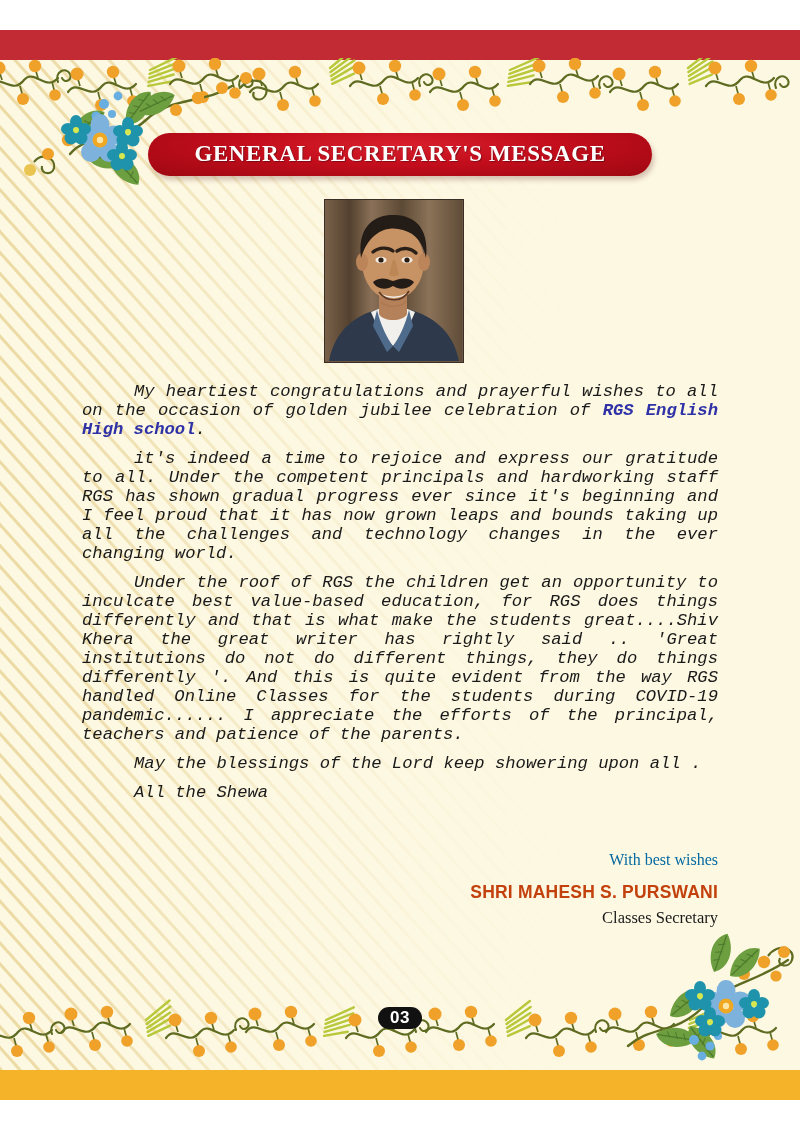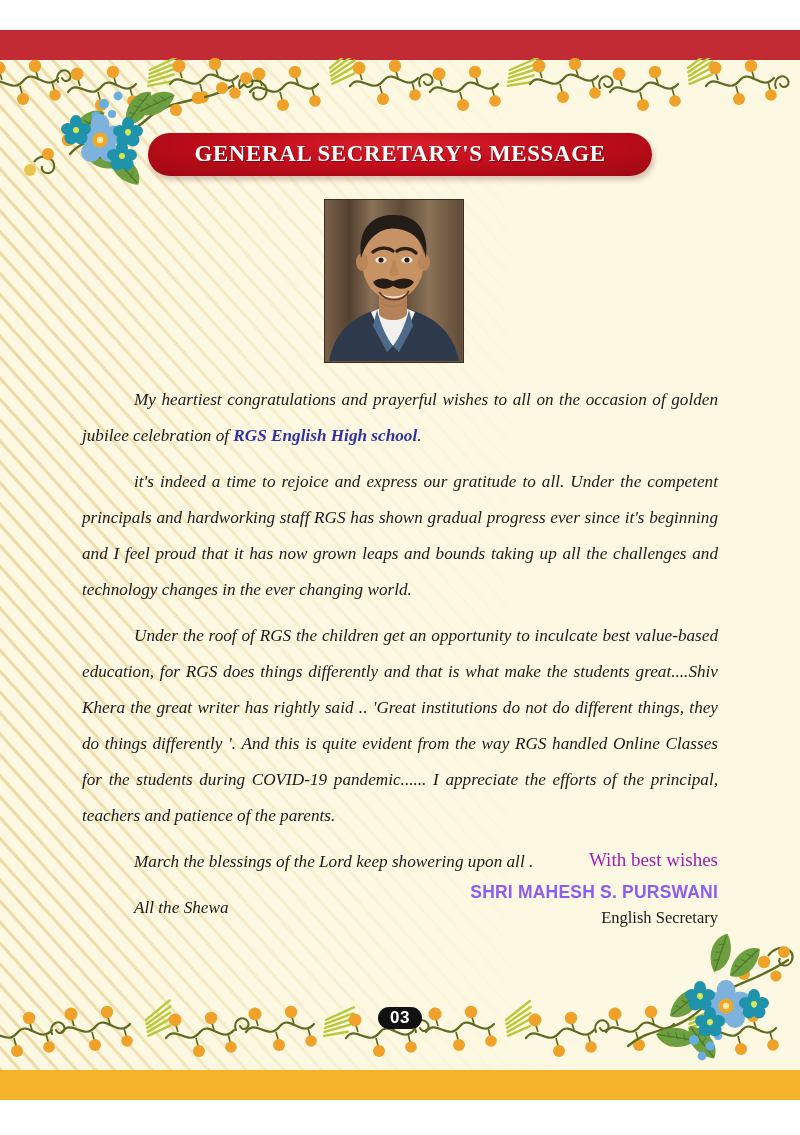--- a/index.html
+++ b/index.html
@@ -129,24 +129,24 @@
   .portrait svg { display: block; }
 
   
   .letter {
     position: absolute;
     left: 82px;
     top: 382px;
     width: 636px;
   }
   .para {
-    font-family: Liberation Serif, serif;
+    font-family: Liberation Mono, monospace;
     font-style: italic;
     font-size: 17.2px;
-    line-height: 36px;
+    line-height: 19px;
     color: #1a1a1a;
     text-align: justify;
     margin: 0 0 10px 0;
     text-indent: 52px;
   }
   .school {
     color: #2f32a6;
     font-weight: bold;
     font-style: italic;
   }
@@ -159,30 +159,30 @@
   .signature {
     position: absolute;
     left: 300px;
     top: 848px;
     width: 418px;
     text-align: right;
     font-style: normal;
   }
   .sig-wishes {
     font-family: "Liberation Serif", serif;
-    font-size: 19px;
-    color: #a21caf;
+    font-size: 16px;
+    color: #0369a1;
     line-height: 24px;
   }
   .sig-name {
     font-family: "Liberation Sans", sans-serif;
     font-weight: bold;
     font-size: 17.5px;
     letter-spacing: 0.2px;
-    color: #8b5cf6;
+    color: #c2410c;
     line-height: 28px;
     margin-top: 6px;
   }
   .sig-role, .sig-org {
     font-family: "Liberation Serif", serif;
     font-size: 16.5px;
     color: #1a1a1a;
     line-height: 23px;
   }
 
@@ -412,26 +412,26 @@
     </svg>
   </div>
 
   <div class="letter">
     <p class="para"><span>My heartiest congratulations and prayerful wishes to all on the occasion of golden jubilee celebration of </span><span class="school">RGS English High school</span><span>.</span></p>
 
     <p class="para">it's indeed a time to rejoice and express our gratitude to all. Under the competent principals and hardworking staff RGS has shown gradual progress ever since it's beginning and I feel proud that it has now grown leaps and bounds taking up all the challenges and technology changes in the ever changing world.</p>
 
     <p class="para">Under the roof of RGS the children get an opportunity to inculcate best value-based education, for RGS does things differently and that is what make the students great....Shiv Khera the great writer has rightly said .. 'Great institutions do not do different things, they do things differently '. And this is quite evident from the way RGS handled Online Classes for the students during COVID-19 pandemic...... I appreciate the efforts of the principal, teachers and patience of the parents.</p>
 
-    <p class="para para-short">March the blessings of the Lord keep showering upon all .</p>
+    <p class="para para-short">May the blessings of the Lord keep showering upon all .</p>
 
     <p class="para para-short">All the Shewa</p>
   </div>
 
   <div class="signature">
     <div class="sig-wishes">With best wishes</div>
     <div class="sig-name">SHRI MAHESH S. PURSWANI</div>
-    <div class="sig-role">English Secretary</div>
+    <div class="sig-role">Classes Secretary</div>
   </div>
 
   <div class="page-num">03</div>
 
 </div>
 
 </body></html>

